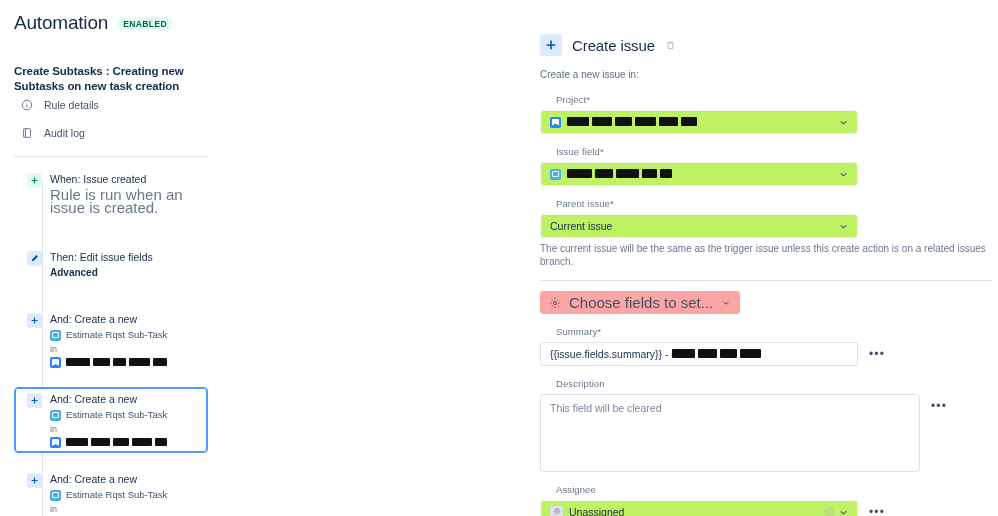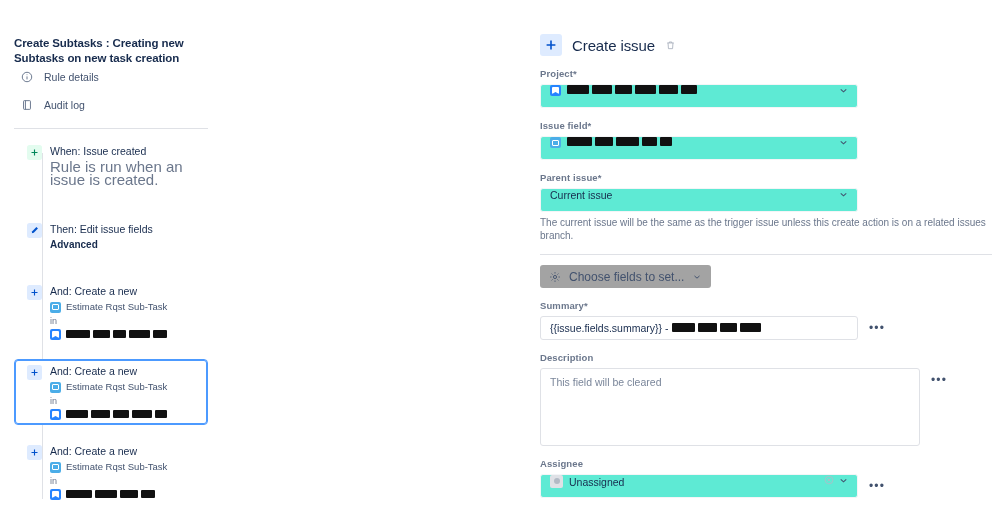--- a/index.html
+++ b/index.html
@@ -246,43 +246,44 @@
   .lead-text {
     font-size: 10px;
     color: #5e6c84;
     margin-top: 12px;
     line-height: 14px;
   }
 
   .field-block { margin-top: 11px; }
   .field-label {
     font-size: 9.5px;
-    font-weight: 700;
+    font-weight: 400;
     color: #6b778c;
     line-height: 14px;
     margin-bottom: 3px;
     letter-spacing: 0.1px;
+    margin-left: 16px;
   }
   .req { color: #6b778c; }
 
   .control-row {
     display: flex;
     align-items: flex-start;
     gap: 8px;
   }
 
   .select {
     flex: 1 1 auto;
     min-width: 0;
-    background: #5eead4;
+    background: #bef264;
     border: 1px solid #f4f5f7;
     border-radius: 3px;
     height: 24px;
     display: flex;
-    align-items: flex-start;
+    align-items: center;
     padding: 0 8px 0 9px;
     font-size: 10.5px;
     color: #172b4d;
     cursor: pointer;
     gap: 4px;
   }
   .select .value {
     flex: 1 1 auto;
     min-width: 0;
     display: flex;
@@ -357,26 +358,26 @@
     height: 1px;
     background: #dfe1e6;
     margin: 12px 0 0 0;
     width: 452px;
   }
 
   .choose-fields {
     display: inline-flex;
     align-items: center;
     gap: 8px;
-    background: #a3a3a3;
+    background: #fca5a5;
     border-radius: 3px;
     height: 23px;
     padding: 0 9px;
     margin-top: 10px;
-    font-size: 12px;
+    font-size: 15px;
     color: #42526e;
     cursor: pointer;
   }
   .gear-icon { color: #42526e; display: inline-flex; align-items: center; }
 
   .avatar-sq {
     width: 13px; height: 13px;
     border-radius: 2px;
     background: #dfe1e6;
     flex: none;
@@ -389,20 +390,24 @@
     width: 6px; height: 6px;
     border-radius: 50%;
     background: #b3bac5;
   }
 </style>
 </head>
 <body>
 
 <div class="left-panel">
 
+  <div class="title-row">
+    <div class="app-title">Automation</div>
+    <div class="status-badge">ENABLED</div>
+  </div>
 
   <div class="rule-name">Create Subtasks : Creating new Subtasks on new task creation</div>
 
   <div class="nav-list">
     <div class="nav-item">
       <span class="nav-icon">
         <svg width="12" height="12" viewBox="0 0 16 16" fill="none" stroke="currentColor" stroke-width="1.2">
           <circle cx="8" cy="8" r="6.3"></circle>
             <path d="M8 7.2v4"></path>
             <circle cx="8" cy="4.9" r="0.65" fill="currentColor" stroke="none"></circle>
@@ -539,20 +544,21 @@
         </svg>
     </span>
     <span class="panel-title">Create issue</span>
     <span class="trash-icon">
       <svg width="11" height="11" viewBox="0 0 16 16" fill="none" stroke="currentColor" stroke-width="1.2">
         <path d="M3.2 4.3h9.6M6.2 4.3V2.9h3.6v1.4M4.4 4.3l.6 8.3h6l.6-8.3"></path>
       </svg>
     </span>
   </div>
 
+  <div class="lead-text">Create a new issue in:</div>
 
   
   <div class="field-block">
     <div class="field-label"><span>Project</span><span class="req">*</span></div>
     <div class="control-row">
       <div class="select" style="width:318px;flex:none;">
         <span class="value">
           <span class="type-icon project"></span>
           <span class="redact-group">
             <span class="redact" style="width:22px;height:9px"></span>

